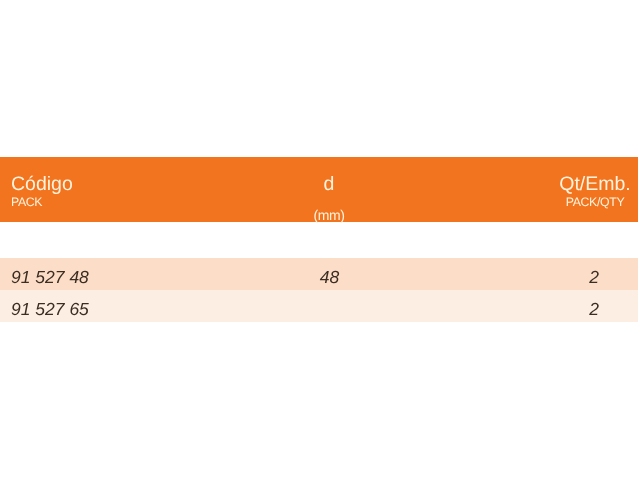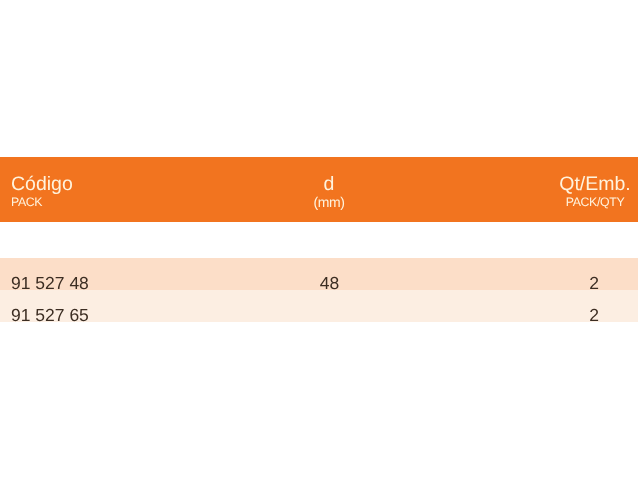--- a/index.html
+++ b/index.html
@@ -55,38 +55,39 @@
     font-size: 12.3px;
     font-weight: 400;
     line-height: 13px;
     letter-spacing: -0.35px;
     margin-top: 1px;
     white-space: nowrap;
   }
   .th-0 { left: 11px; text-align: left; }
   .th-1 { left: 249px; width: 160px; text-align: center; }
   .th-2 { left: 495px; width: 200px; text-align: center; }
-  .th-1 .sub { font-size: 14px; letter-spacing: -0.35px; margin-top: 1px; }
+  .th-1 .sub { font-size: 14px; letter-spacing: -0.35px; margin-top: 14px; }
 
   
   .tbody { padding-top: 36px; }
   .row {
     position: relative;
     height: 32px;
     font-size: 17.5px;
     color: #3c2d22;
   }
   .row-0 { background: #fcdec8; }
   .row-1 { background: #fceee2; padding-left: 48px; }
   .cell {
     position: absolute;
-    top: 9px;
+    top: 3px;
     height: 32px;
     line-height: 32px;
     white-space: nowrap;
+    font-style: italic;
   }
   .cell-0 { left: 11px; text-align: left; }
   .cell-1 { left: 249.6px; width: 160px; text-align: center; }
   .cell-2 { left: 494px; width: 200px; text-align: center; }
 </style>
 </head>
 <body>
 
 <div class="page">
   <div class="spec-table">

